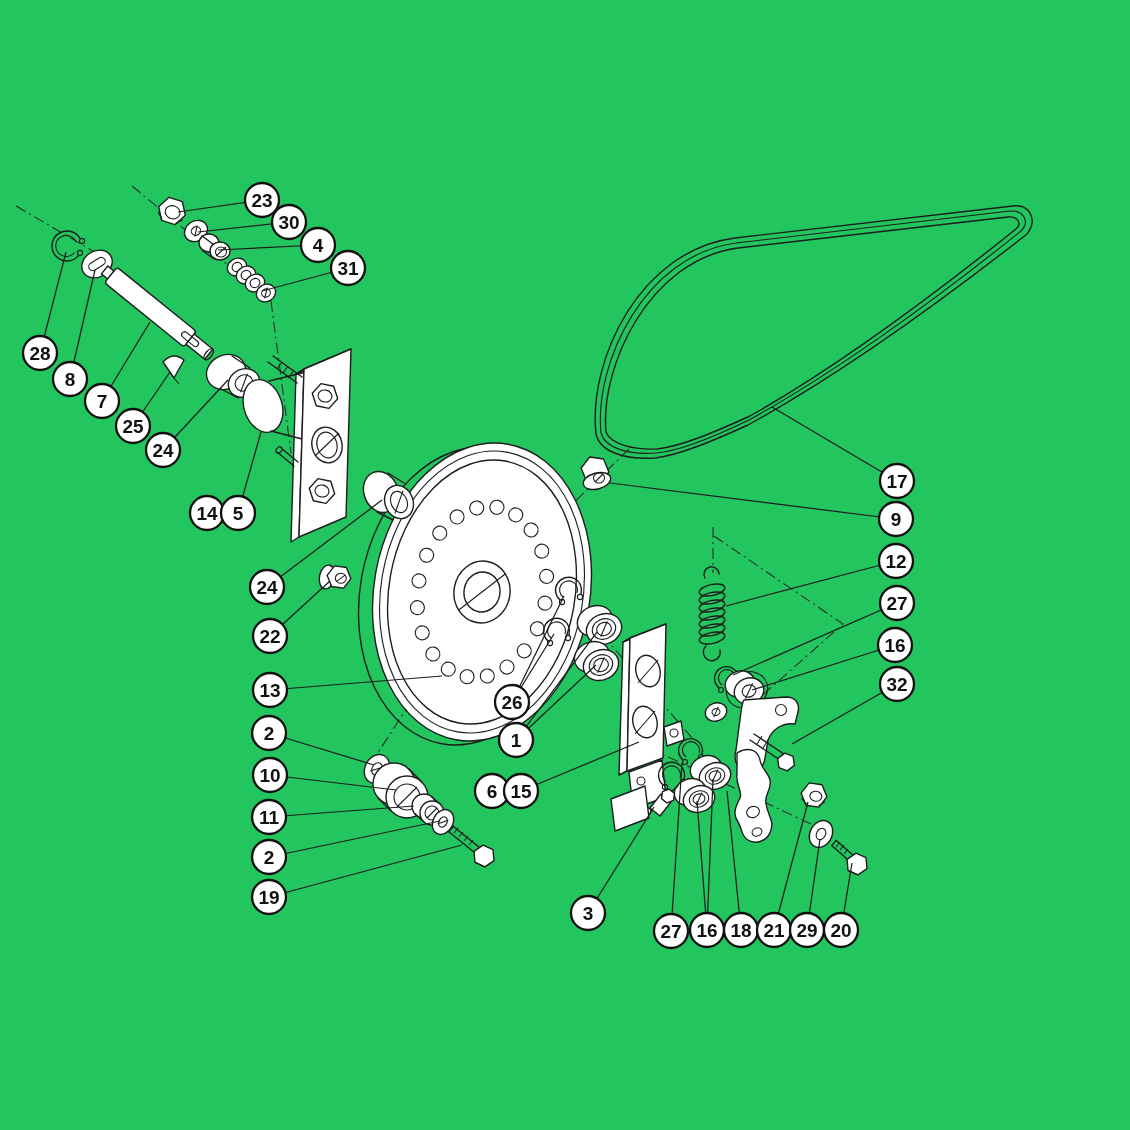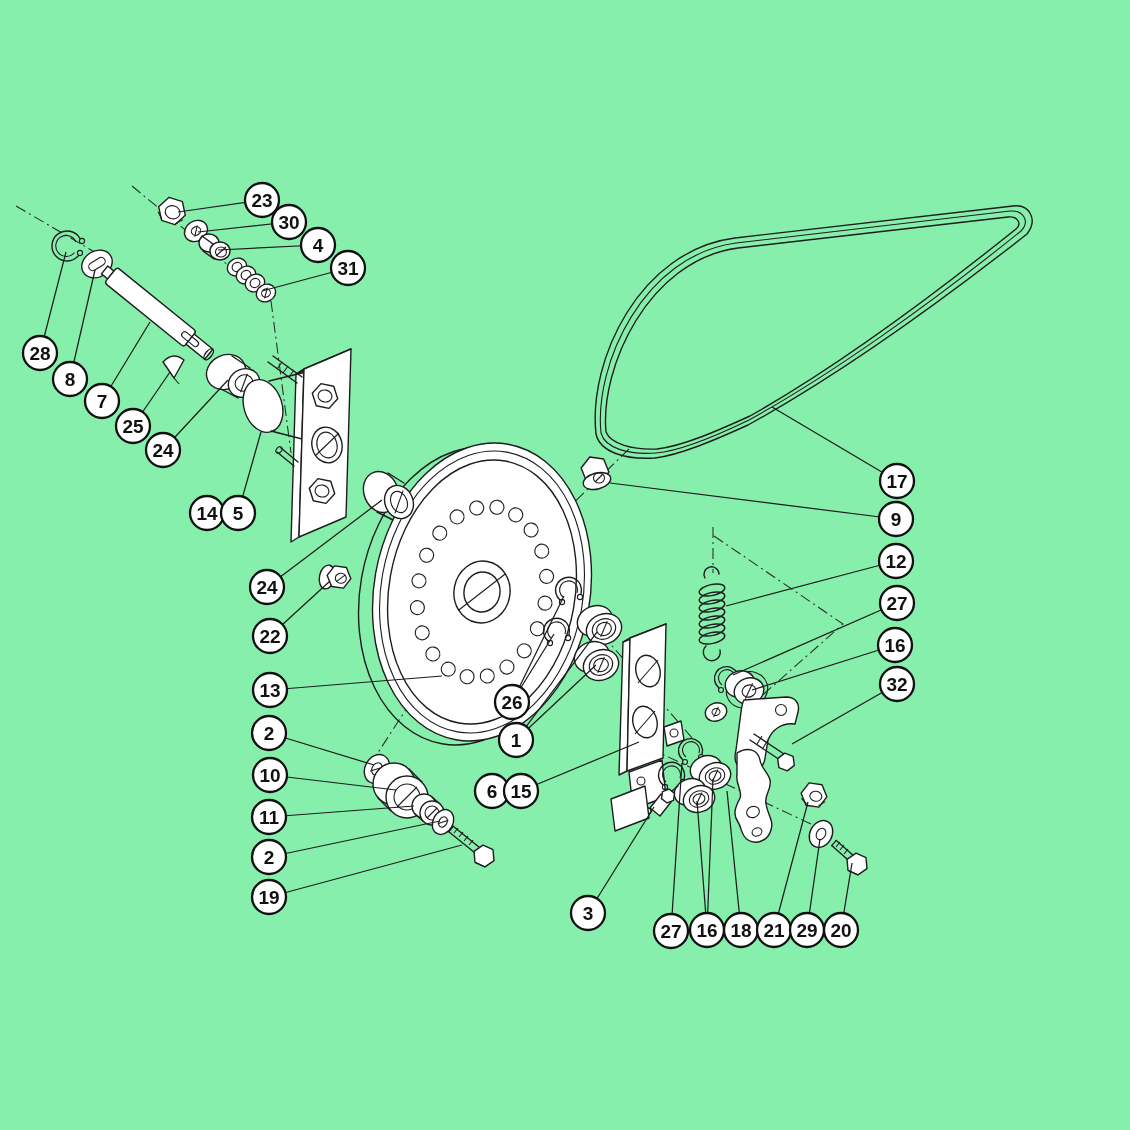--- a/index.html
+++ b/index.html
@@ -1,16 +1,16 @@
 <!DOCTYPE html>
 <html><head>
 <meta charset="utf-8">
 <style>
   html,body{margin:0;padding:0;background:#fff;}
-  .stage{position:relative;width:1130px;height:1130px;background:#86efac;overflow:hidden;
+  .stage{position:relative;width:1130px;height:1130px;background:#22c55e;overflow:hidden;
          font-family:"Liberation Sans", sans-serif;}
   svg{display:block}
   .ln{fill:none;stroke:#1d1d1d;stroke-width:1.4;stroke-linecap:round;stroke-linejoin:round;}
   .lnf{fill:#ffffff;stroke:#1d1d1d;stroke-width:1.4;stroke-linejoin:round;}
   .thin{fill:none;stroke:#1d1d1d;stroke-width:1.1;}
   .cline{fill:none;stroke:#2a2a2a;stroke-width:1.05;stroke-dasharray:11 4 2 4;}
   .leader{fill:none;stroke:#1d1d1d;stroke-width:1.25;}
   .balloon circle{fill:#ffffff;stroke:#111111;stroke-width:2.3;}
   .balloon text{font-family:"Liberation Sans", sans-serif;font-weight:bold;font-size:19px;
                 fill:#111111;text-anchor:middle;}

